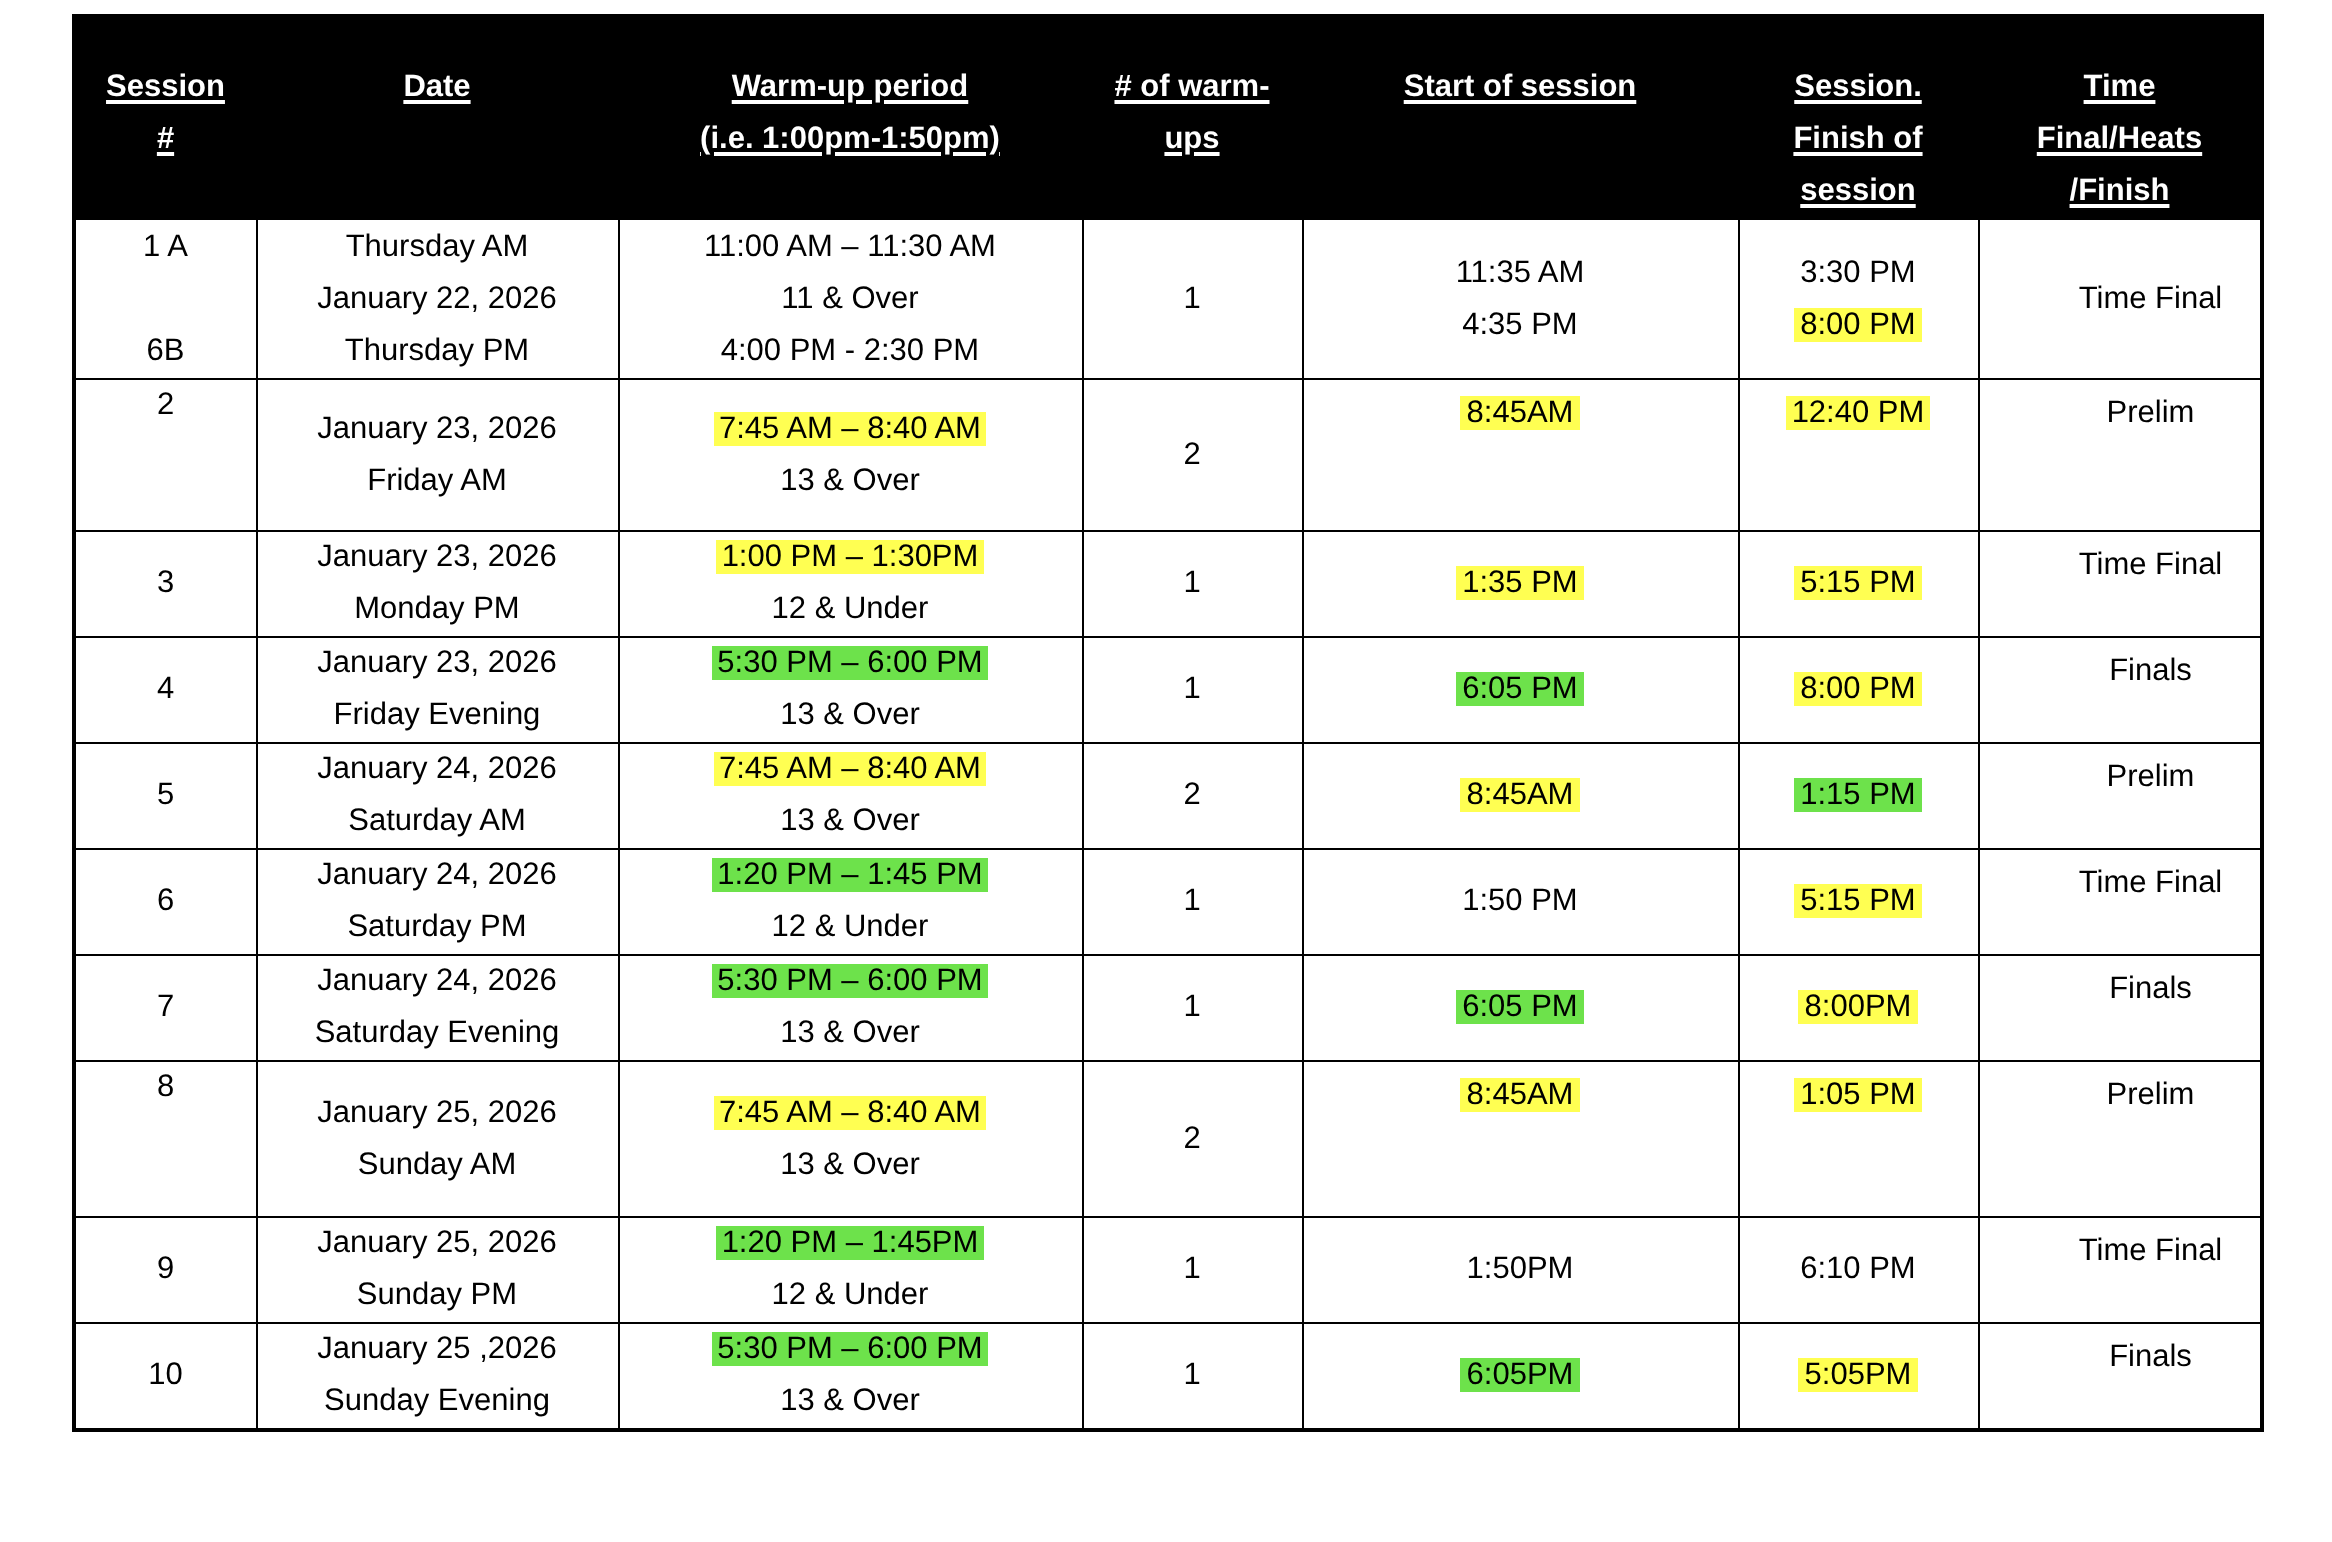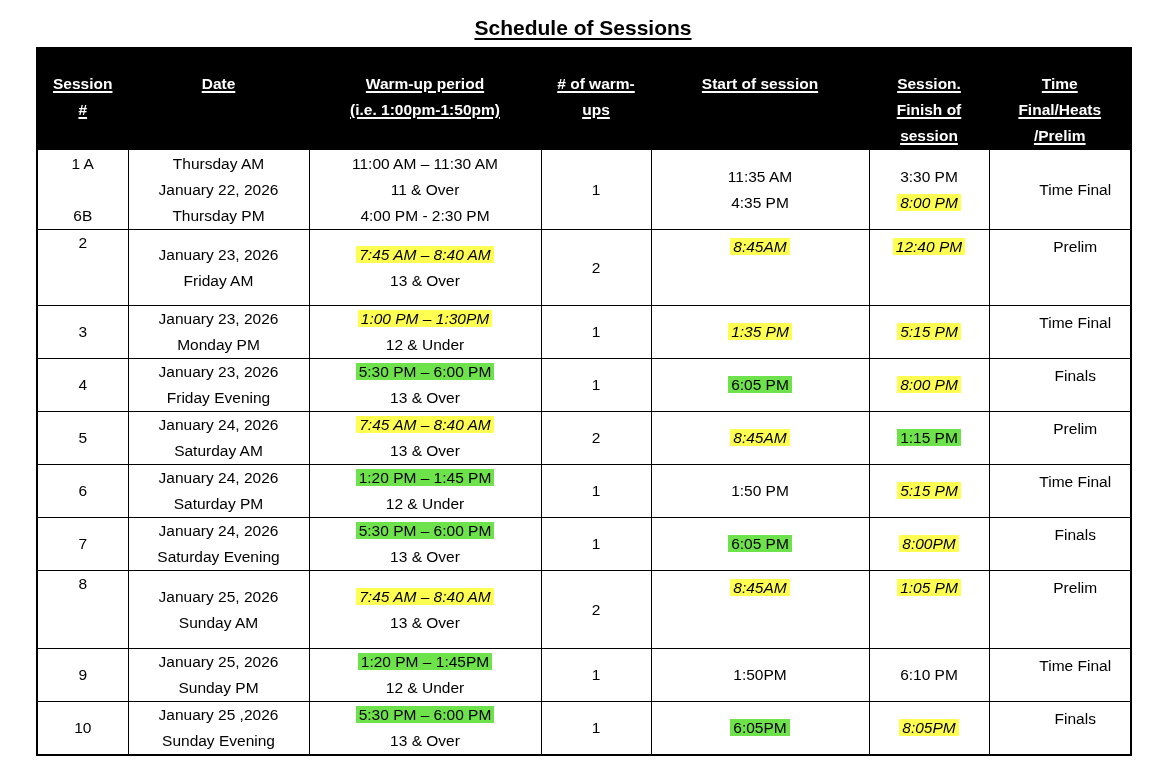--- a/index.html
+++ b/index.html
@@ -61,30 +61,27 @@
   
   tbody td:nth-child(7){vertical-align:top;padding-top:4px;padding-left:31px;}
   tbody tr:nth-child(1) td:nth-child(7){vertical-align:middle;padding-top:0;}
   tbody tr:nth-child(2) td:nth-child(1),
   tbody tr:nth-child(8) td:nth-child(1){vertical-align:top;}
   tbody tr:nth-child(2) td:nth-child(5),
   tbody tr:nth-child(2) td:nth-child(6),
   tbody tr:nth-child(8) td:nth-child(5),
   tbody tr:nth-child(8) td:nth-child(6){vertical-align:top;padding-top:4px;}
   .hl{padding:0 3px;}
-  .hl-yellow{background:var(--hl-yellow,#ffff52);font-style:italic;}
+  .hl-yellow{background:var(--hl-yellow,#ffff52);}
   .hl-green{background:var(--hl-green,#6de24b);}
 </style>
 </head>
 <body>
 
 <div class="page">
-  <div class="title">
-    <span>Schedule of Sessions</span>
-  </div>
   <table class="schedule">
     <colgroup>
       <col style="width:91px">
         <col style="width:181px">
         <col style="width:232px">
       <col style="width:110px">
         <col style="width:218px">
         <col style="width:120px">
       <col style="width:142px">
     </colgroup>
@@ -109,21 +106,21 @@
             <div class="hline"><span>Start of session</span></div>
           </th>
           <th>
             <div class="hline"><span>Session.</span></div>
             <div class="hline"><span>Finish of</span></div>
             <div class="hline"><span>session</span></div>
           </th>
           <th>
             <div class="hline"><span>Time</span></div>
             <div class="hline"><span>Final/Heats</span></div>
-            <div class="hline"><span>/Prelim</span></div>
+            <div class="hline"><span>/Finish</span></div>
           </th>
         </tr>
     </thead>
     <tbody>
         <tr>
           <td>
             <div class="line">1 A</div>
             <div class="line">&nbsp;</div>
             <div class="line">6B</div>
           </td>
@@ -364,21 +361,21 @@
             <div class="line"><span class="hl hl-green">5:30 PM – 6:00 PM</span></div>
             <div class="line">13 &amp; Over</div>
           </td>
           <td>
             <div class="line">1</div>
           </td>
           <td>
             <div class="line"><span class="hl hl-green">6:05PM</span></div>
           </td>
           <td>
-            <div class="line"><span class="hl hl-yellow">8:05PM</span></div>
+            <div class="line"><span class="hl hl-yellow">5:05PM</span></div>
           </td>
           <td>
             <div class="line">Finals</div>
           </td>
         </tr>
       </tbody>
   </table>
 </div>
 
 </body></html>

